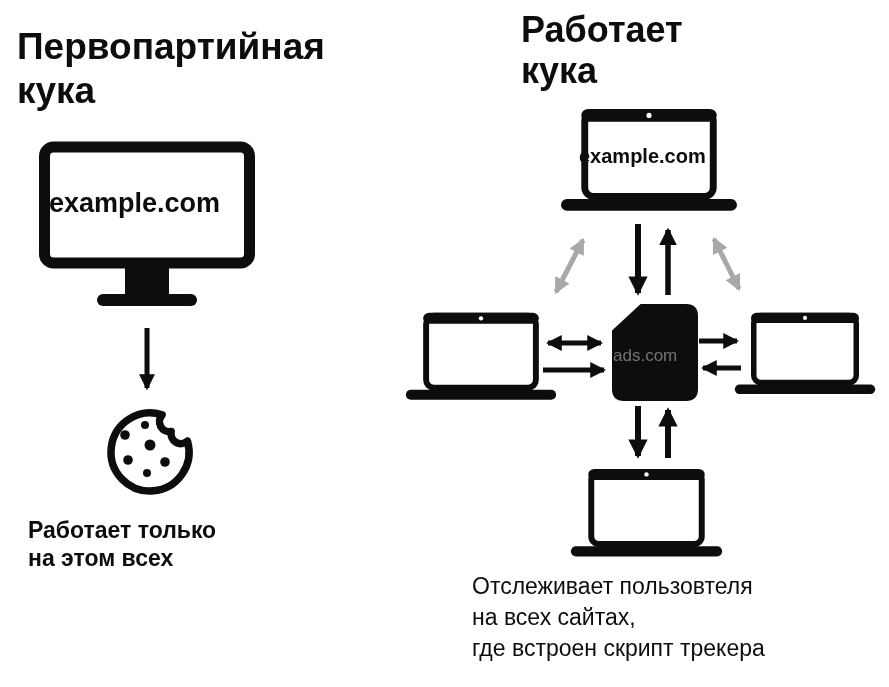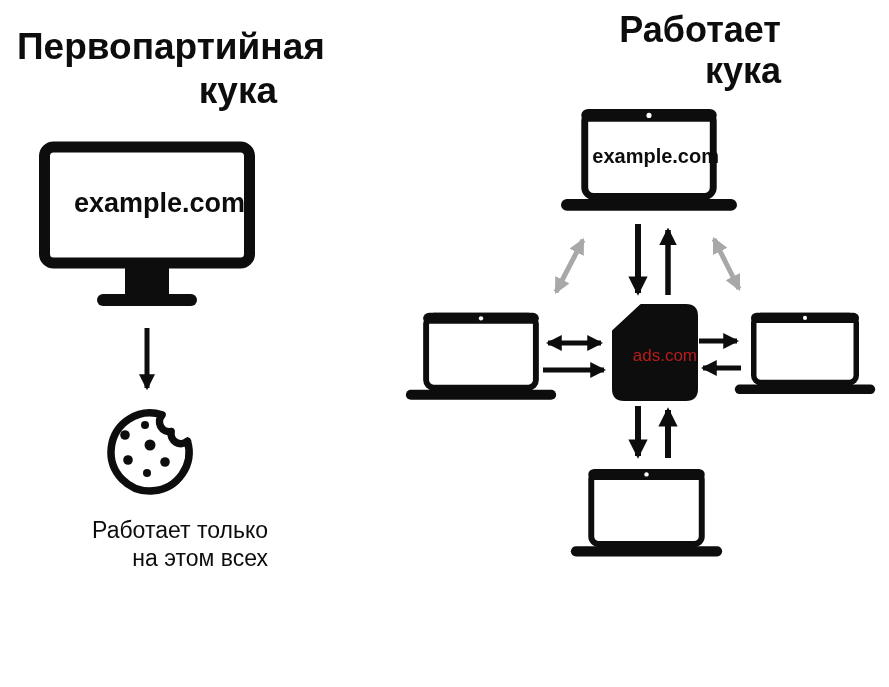--- a/index.html
+++ b/index.html
@@ -12,21 +12,21 @@
     color: #0d0d0d;
     overflow: hidden;
   }
   .layer-svg {
     position: absolute;
     left: 0; top: 0;
     width: 889px; height: 687px;
   }
   .txt {
     position: absolute;
-    text-align: right;
+    text-align: left;
     white-space: nowrap;
   }
   .title {
     font-weight: bold;
     font-size: 37px;
     line-height: 44px;
     letter-spacing: 0px;
   }
   .title-left  { left: 17px;  top: 25px;  width: 260px; }
   .title-right { left: 521px; top: 9px;   width: 260px; font-size: 36px; line-height: 41px; }
@@ -34,26 +34,26 @@
     left: 49px; top: 188px; width: 196px;
     font-size: 27px; font-weight: 600; line-height: 30px;
   }
   .laptop-label {
     left: 579px; top: 143px; width: 140px;
     font-size: 20px; font-weight: 600; line-height: 26px;
   }
   .ads-label {
     left: 613px; top: 345px; width: 84px;
     font-size: 17px; font-weight: 400; line-height: 22px;
-    color: #b91c1c;
+    color: #737373;
   }
   .caption {
     font-size: 23px; font-weight: 400;
   }
-  .caption-left  { left: 28px;  top: 516px; width: 240px; line-height: 28px; }
+  .caption-left  { left: 28px;  top: 516px; width: 240px; line-height: 28px; font-weight: bold; }
   .caption-right { left: 472px; top: 571px; width: 360px; line-height: 31px; }
   .line { display: block; }
 </style>
 </head>
 <body>
 
 <div class="canvas">
 
   <svg class="layer-svg" viewBox="0 0 889 687" xmlns="http://www.w3.org/2000/svg">
     <defs>
@@ -130,14 +130,19 @@
 
   <div class="txt title title-right">
     <span class="line">Работает</span>
     <span class="line">кука</span>
   </div>
 
   <div class="txt laptop-label">example.com</div>
 
   <div class="txt ads-label">ads.com</div>
 
+  <div class="txt caption caption-right">
+    <span class="line">Отслеживает пользовтеля</span>
+    <span class="line">на всех сайтах,</span>
+    <span class="line">где встроен скрипт трекера</span>
+  </div>
 
 </div>
 
 </body></html>

